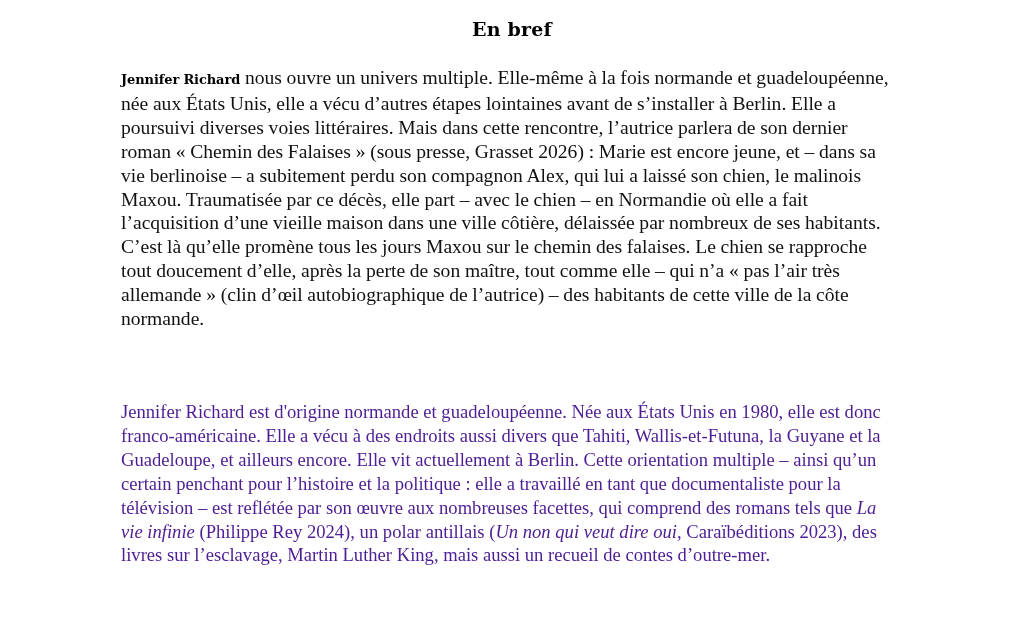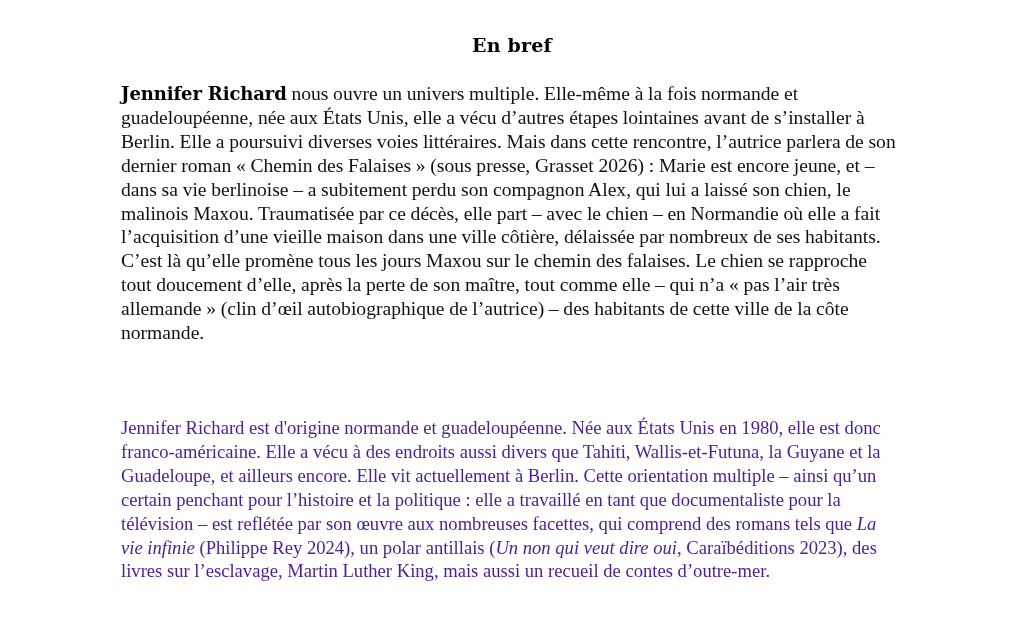--- a/index.html
+++ b/index.html
@@ -14,21 +14,20 @@
     font-family: "Liberation Serif", "DejaVu Serif", serif;
     color: #141414;
     -webkit-font-smoothing: antialiased;
   }
   .page {
     position: relative;
     width: 1024px;
     height: 496px;
     box-sizing: border-box;
     padding: 0;
-    margin-top: 16px;
   }
   .doc-title {
     position: absolute;
     top: 18px;
     left: 0;
     width: 1024px;
     text-align: center;
     font-family: "DejaVu Serif", "Liberation Serif", serif;
     font-weight: 700;
     font-size: 19px;
@@ -50,21 +49,21 @@
   }
   .para-two {
     top: 400px;
     font-size: 18.6px;
     line-height: 23.9px;
     color: #4c1d95;
   }
   .lead-name {
     font-family: "DejaVu Serif", "Liberation Serif", serif;
     font-weight: 700;
-    font-size: 18px;
+    font-size: 13px;
     color: #000000;
     letter-spacing: -0.1px;
   }
   .title-italic {
     font-style: italic;
   }
 </style>
 </head>
 <body>
 

